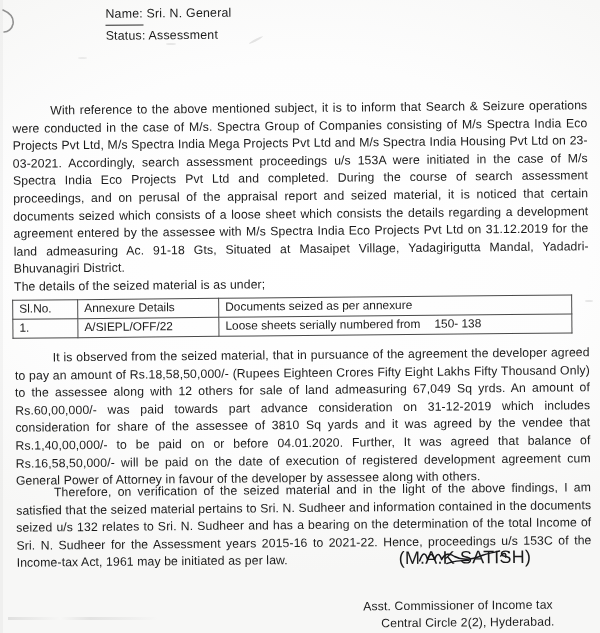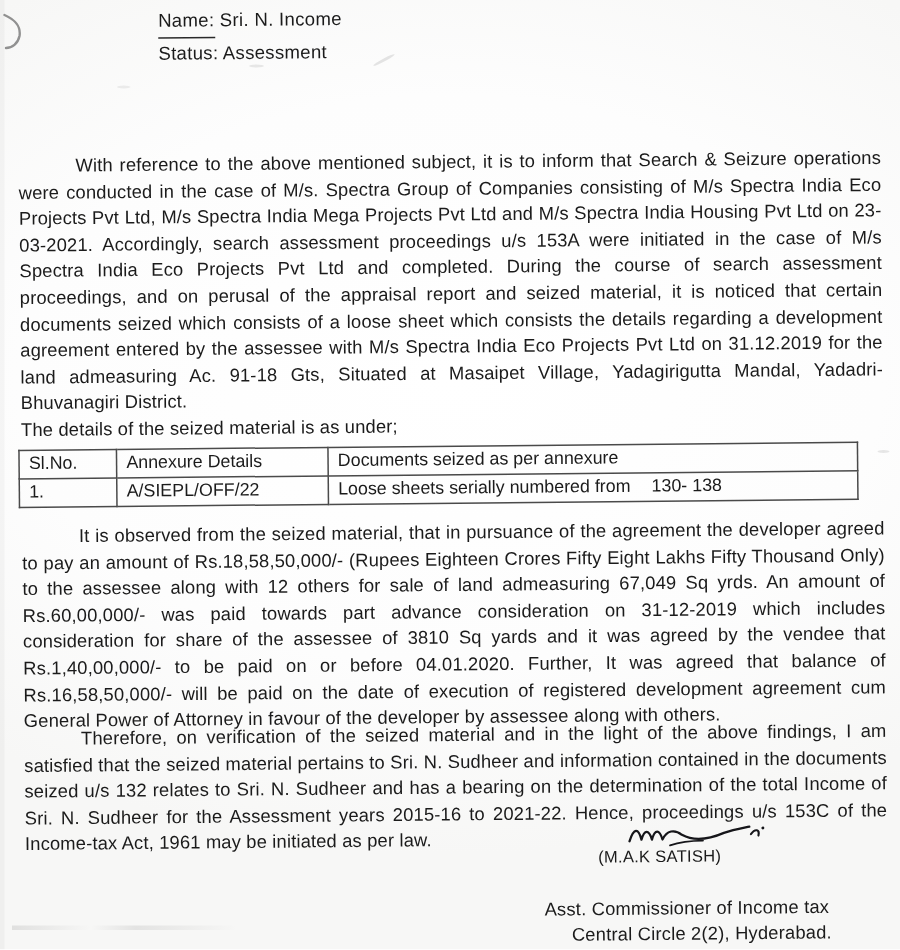--- a/index.html
+++ b/index.html
@@ -98,22 +98,22 @@
   .signature-scribble {
     position: absolute;
     left: 414px;
     top: 0px;
     width: 96px;
     height: 20px;
   }
   .sign-name {
     position: absolute;
     left: 396px;
-    top: 18px;
-    font-size: 11px;
+    top: 0;
+    font-size: 18px;
     letter-spacing: 0.2px;
     white-space: nowrap;
   }
   .desig {
     position: absolute;
     left: 360px;
     top: 50px;
     font-size: 12.2px;
     line-height: 17px;
     letter-spacing: 0.15px;
@@ -162,41 +162,41 @@
 
   <svg class="corner-curl" viewBox="0 0 22 26">
     <path d="M1 2 C8 5, 12 10, 11 16 C10 21, 6 24, 2 24" fill="none" stroke="#6f6f6f" stroke-width="1.6" stroke-linecap="round"></path>
   </svg>
 
   <div class="skew-wrap">
 
     <div class="header-block">
       <div class="header-line">
         <span class="label-underline">Name:</span>
-        <span>Sri. N. Income</span>
+        <span>Sri. N. General</span>
       </div>
       <div class="header-line">Status: Assessment</div>
     </div>
 
     <div class="body-block">
       <p class="para"><span class="indent"></span><span>With reference to the above mentioned subject, it is to inform that Search &amp; Seizure operations were conducted in the case of M/s. Spectra Group of Companies consisting of M/s Spectra India Eco Projects Pvt Ltd, M/s Spectra India Mega Projects Pvt Ltd and M/s Spectra India Housing Pvt Ltd on 23-03-2021.    Accordingly, search assessment proceedings u/s 153A were initiated in the case of M/s Spectra India Eco Projects Pvt Ltd and completed. During the course of search assessment proceedings, and on perusal of the appraisal report and seized material, it is noticed that certain documents seized which consists of a loose sheet which consists the details regarding a development agreement entered by the assessee with M/s Spectra India Eco Projects Pvt Ltd on 31.12.2019 for the land admeasuring Ac. 91-18 Gts, Situated at Masaipet Village, Yadagirigutta Mandal, Yadadri-Bhuvanagiri District.</span></p>
       <p class="para tight">The details of the seized material is as under;</p>
     </div>
 
     <table class="seized-table">
       <tbody>
         <tr>
           <td class="col-sl">Sl.No.</td>
           <td class="col-annex">Annexure Details</td>
           <td class="col-docs">Documents seized as per annexure</td>
         </tr>
         <tr>
           <td class="col-sl">1.</td>
           <td class="col-annex">A/SIEPL/OFF/22</td>
-          <td class="col-docs"><span>Loose sheets serially numbered from</span><span class="gap-num"></span><span>130- 138</span></td>
+          <td class="col-docs"><span>Loose sheets serially numbered from</span><span class="gap-num"></span><span>150- 138</span></td>
         </tr>
       </tbody>
     </table>
 
     <div class="body-block para-2" style="top:346px;">
       <p class="para"><span class="indent"></span><span>It is observed from the seized material, that in pursuance of the agreement the developer agreed to pay an amount of Rs.18,58,50,000/- (Rupees Eighteen Crores Fifty Eight Lakhs Fifty Thousand Only) to the assessee along with 12 others for sale of land admeasuring 67,049 Sq yrds.  An amount of Rs.60,00,000/-  was paid towards part advance consideration on 31-12-2019 which includes consideration for share of the assessee of 3810 Sq yards and it was agreed by the vendee that Rs.1,40,00,000/- to be paid on or before 04.01.2020.  Further, It was agreed that balance of Rs.16,58,50,000/- will be paid on the date of execution of registered development agreement cum General Power of Attorney in favour of the developer by assessee along with others.</span></p>
     </div>
 
     <div class="body-block" style="top:482px;">
       <p class="para"><span class="indent"></span><span>Therefore, on verification of the seized material and in the light of the above findings, I am satisfied that the seized material pertains to Sri. N. Sudheer and information contained in the documents seized u/s 132 relates to Sri. N. Sudheer and has a bearing on the determination of the total Income of Sri. N. Sudheer for the Assessment years 2015-16 to 2021-22.  Hence, proceedings u/s 153C of the Income-tax Act, 1961 may be initiated as per law.</span></p>

